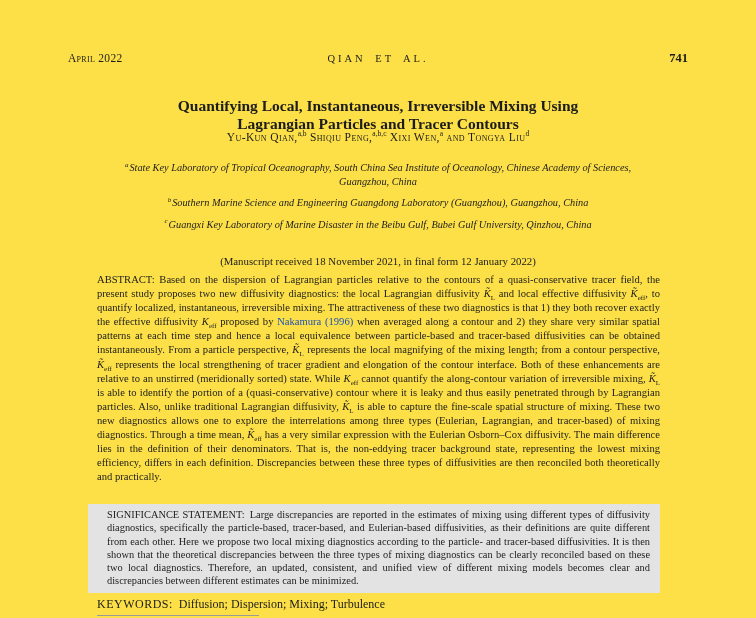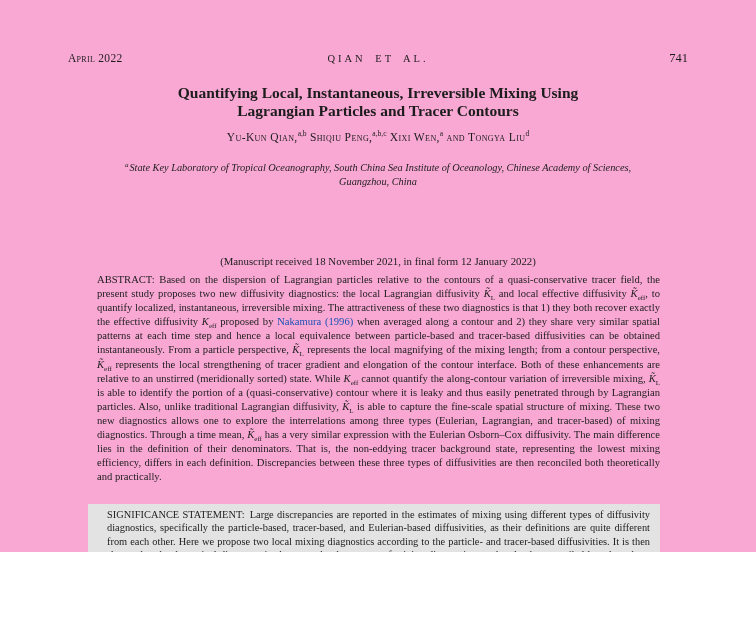--- a/index.html
+++ b/index.html
@@ -3,47 +3,47 @@
 <meta charset="utf-8">
 <style>
   :root{
     --link:#1a50b4;
     --text:#1c1c1c;
     --sigbg:#e3e3e3;
   }
   html,body{margin:0;padding:0;background:#ffffff;}
   .page{
     position:relative;
-    width:756px;height:552px;
-    background:#f9a8d4;
+    width:756px;height:618px;
+    background:#fde047;
     color:var(--text);
     font-family:"Liberation Serif","DejaVu Serif",serif;
     overflow:hidden;
   }
   
   .runhead{
     position:absolute;top:52px;left:68px;right:68px;height:16px;
   }
   .issue{
     position:absolute;left:0;top:0;
     font-variant:small-caps;font-size:11.5px;letter-spacing:.3px;
   }
   .running-title{
     position:absolute;left:50%;top:1px;transform:translateX(-50%);
     font-size:10.5px;letter-spacing:3px;word-spacing:4px;text-align:right;
   }
   .pageno{
-    position:absolute;right:0;top:-1px;font-size:12.5px;
+    position:absolute;right:0;top:-1px;font-size:12.5px;font-weight:bold;
   }
   
   .title{
     position:absolute;top:84px;left:0;right:0;
     text-align:center;font-weight:bold;font-size:15.5px;line-height:18px;
   }
-  .title-inner{max-width:470px;margin:0 auto;}
+  .title-inner{max-width:470px;margin:13px auto;}
   
   .authors{
     position:absolute;top:131px;left:0;right:0;
     text-align:center;font-variant:small-caps;font-size:11.5px;letter-spacing:.4px;
   }
   .authors sup{font-variant:normal;font-size:7.5px;letter-spacing:0;}
   
   .affils{
     position:absolute;top:153px;left:0;right:0;
     text-align:center;font-style:italic;font-size:10.3px;line-height:13.5px;
@@ -97,20 +97,22 @@
   </div>
 
   <div class="title">
     <div class="title-inner">Quantifying Local, Instantaneous, Irreversible Mixing Using Lagrangian Particles and Tracer Contours</div>
   </div>
 
   <div class="authors"><span>Yu-Kun Qian,<sup>a,b</sup></span><span> Shiqiu Peng,<sup>a,b,c</sup></span><span> Xixi Wen,<sup>a</sup></span><span> and Tongya Liu<sup>d</sup></span></div>
 
   <div class="affils">
     <div class="affil"><sup>a</sup><span>State Key Laboratory of Tropical Oceanography, South China Sea Institute of Oceanology, Chinese Academy of Sciences, Guangzhou, China</span></div>
+    <div class="affil"><sup>b</sup><span>Southern Marine Science and Engineering Guangdong Laboratory (Guangzhou), Guangzhou, China</span></div>
+    <div class="affil"><sup>c</sup><span>Guangxi Key Laboratory of Marine Disaster in the Beibu Gulf, Bubei Gulf University, Qinzhou, China</span></div>
   </div>
 
   <div class="manuscript">(Manuscript received 18 November 2021, in final form 12 January 2022)</div>
 
   <div class="abstract"><span>ABSTRACT: Based on the dispersion of Lagrangian particles relative to the contours of a quasi-conservative tracer field, the present study proposes two new diffusivity diagnostics: the local Lagrangian diffusivity </span><span class="seg-math">K̃<sub>L</sub></span><span> and local effective diffusivity </span><span class="seg-math">K̃<sub>eff</sub></span><span>, to quantify localized, instantaneous, irreversible mixing. The attractiveness of these two diagnostics is that 1) they both recover exactly the effective diffusivity </span><span class="seg-math">K<sub>eff</sub></span><span> proposed by </span><span class="seg-link">Nakamura (1996)</span><span> when averaged along a contour and 2) they share very similar spatial patterns at each time step and hence a local equivalence between particle-based and tracer-based diffusivities can be obtained instantaneously. From a particle perspective, </span><span class="seg-math">K̃<sub>L</sub></span><span> represents the local magnifying of the mixing length; from a contour perspective, </span><span class="seg-math">K̃<sub>eff</sub></span><span> represents the local strengthening of tracer gradient and elongation of the contour interface. Both of these enhancements are relative to an unstirred (meridionally sorted) state. While </span><span class="seg-math">K<sub>eff</sub></span><span> cannot quantify the along-contour variation of irreversible mixing, </span><span class="seg-math">K̃<sub>L</sub></span><span> is able to identify the portion of a (quasi-conservative) contour where it is leaky and thus easily penetrated through by Lagrangian particles. Also, unlike traditional Lagrangian diffusivity, </span><span class="seg-math">K̃<sub>L</sub></span><span> is able to capture the fine-scale spatial structure of mixing. These two new diagnostics allows one to explore the interrelations among three types (Eulerian, Lagrangian, and tracer-based) of mixing diagnostics. Through a time mean, </span><span class="seg-math">K̃<sub>eff</sub></span><span> has a very similar expression with the Eulerian Osborn–Cox diffusivity. The main difference lies in the definition of their denominators. That is, the non-eddying tracer background state, representing the lowest mixing efficiency, differs in each definition. Discrepancies between these three types of diffusivities are then reconciled both theoretically and practically.</span></div>
 
   <div class="sigbox">
     <span class="sig-label">SIGNIFICANCE STATEMENT:</span><span>Large discrepancies are reported in the estimates of mixing using different types of diffusivity diagnostics, specifically the particle-based, tracer-based, and Eulerian-based diffusivities, as their definitions are quite different from each other. Here we propose two local mixing diagnostics according to the particle- and tracer-based diffusivities. It is then shown that the theoretical discrepancies between the three types of mixing diagnostics can be clearly reconciled based on these two local diagnostics. Therefore, an updated, consistent, and unified view of different mixing models becomes clear and discrepancies between different estimates can be minimized.</span>
   </div>
 

